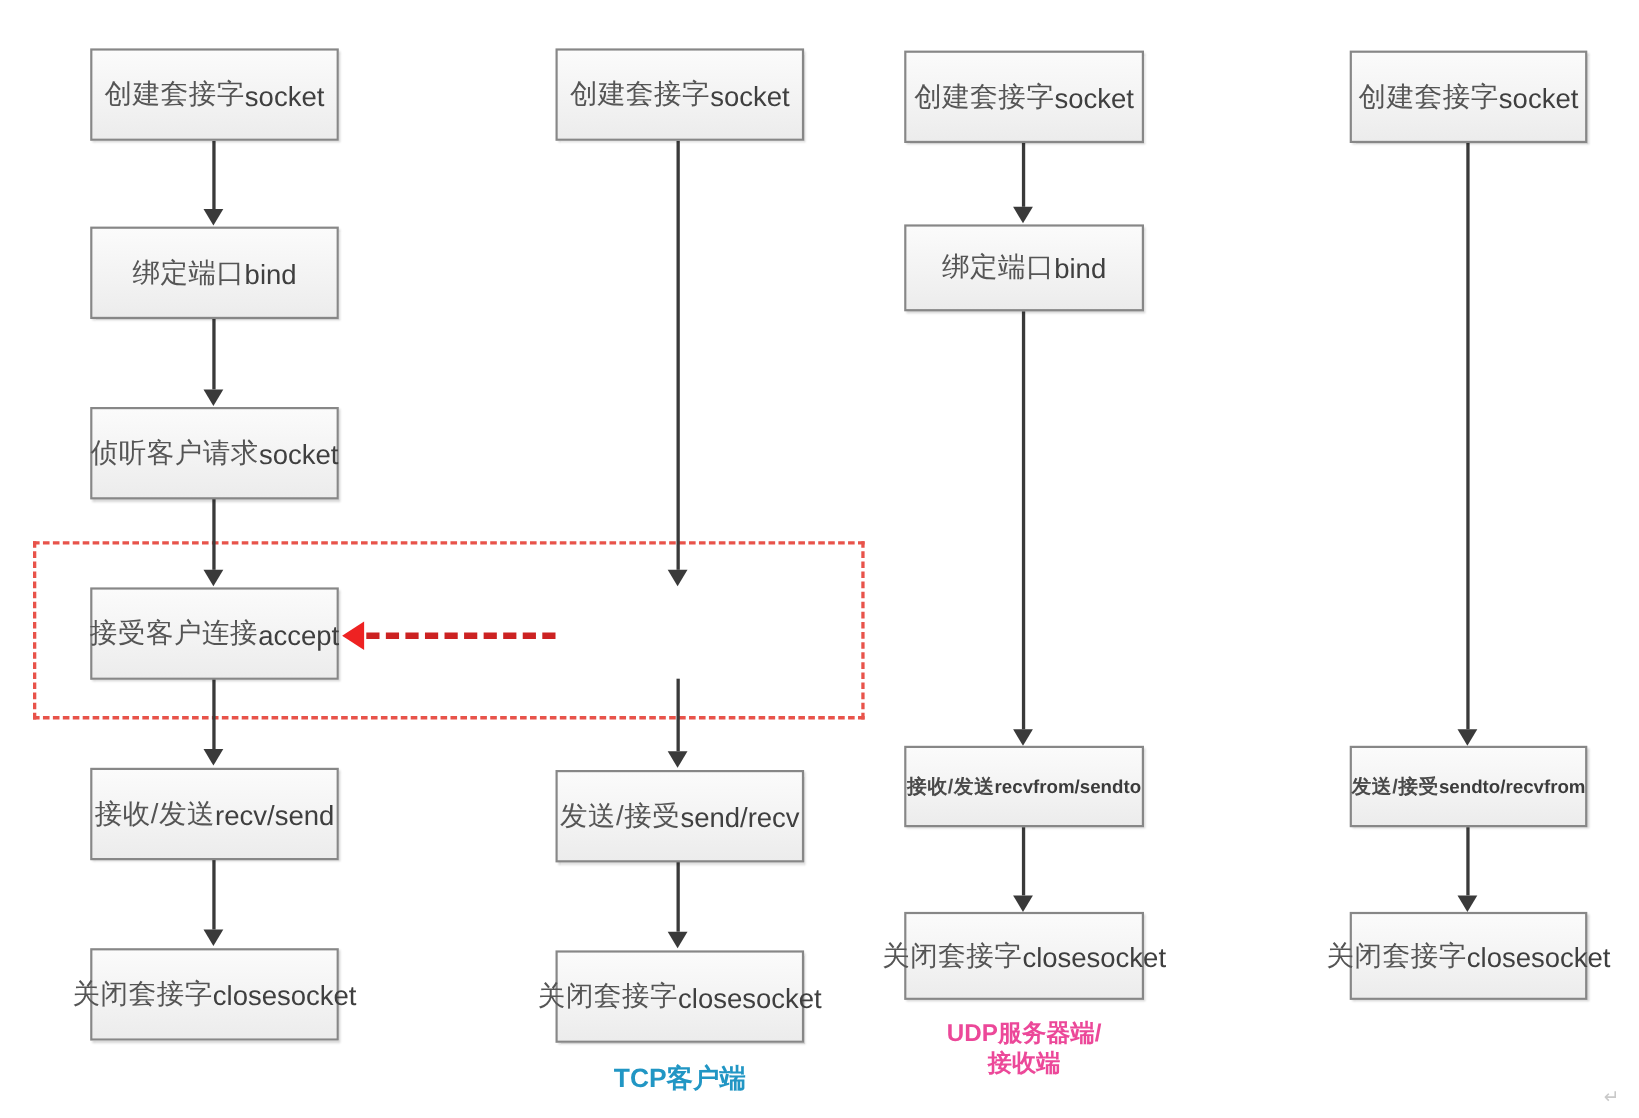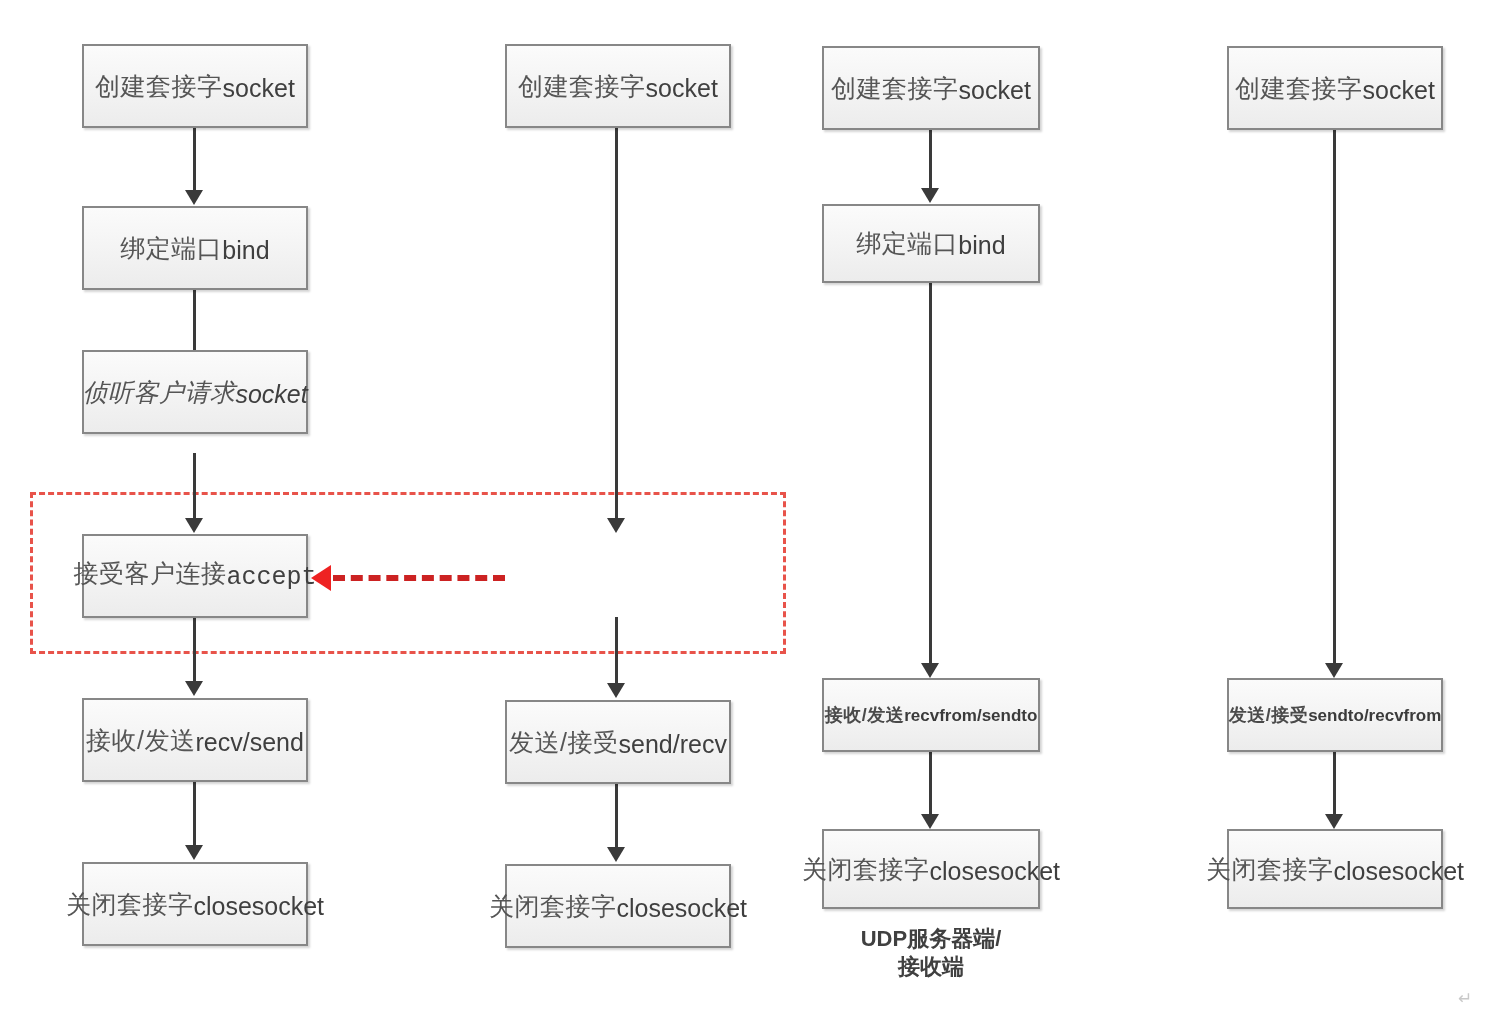--- a/index.html
+++ b/index.html
@@ -87,21 +87,21 @@
   .caption{
     position:absolute;
     text-align:center;
     font-weight:bold;
     font-size:24px;
     line-height:1.28;
     white-space:pre-line;
     z-index:4;
   }
   .caption.tcp{color:#2196c4;}
-  .caption.udp{color:#404040;font-size:22px;}
+  .caption.udp{color:#ec4899;font-size:22px;}
 
   
   .pilcrow{
     position:absolute;
     color:#c9c9c9;
     font-size:17px;
     z-index:2;
   }
 </style>
 </head>
@@ -127,25 +127,25 @@
   <div class="vhead" style="left:185px;top:845px;"></div>
 
   <div class="node" style="left:82px;top:44px;width:226px;height:84px;">
     <span class="cn">创建套接字</span>
     <span class="en">socket</span>
   </div>
   <div class="node" style="left:82px;top:206px;width:226px;height:84px;">
     <span class="cn">绑定端口</span>
     <span class="en">bind</span>
   </div>
-  <div class="node" style="left:82px;top:350px;width:226px;height:84px;font-style:italic;">
+  <div class="node" style="left:82px;top:370px;width:226px;height:84px;">
     <span class="cn">侦听客户请求</span>
     <span class="en">socket</span>
   </div>
-  <div class="node" style="left:82px;top:534px;width:226px;height:84px;font-family:Liberation Mono, monospace;">
+  <div class="node" style="left:82px;top:534px;width:226px;height:84px;">
     <span class="cn">接受客户连接</span>
     <span class="en">accept</span>
   </div>
   <div class="node" style="left:82px;top:698px;width:226px;height:84px;">
     <span class="cn">接收/发送</span>
     <span class="en">recv/send</span>
   </div>
   <div class="node" style="left:82px;top:862px;width:226px;height:84px;">
     <span class="cn">关闭套接字</span>
     <span class="en">closesocket</span>
@@ -165,20 +165,21 @@
     <span class="en">socket</span>
   </div>
   <div class="node" style="left:505px;top:700px;width:226px;height:84px;">
     <span class="cn">发送/接受</span>
     <span class="en">send/recv</span>
   </div>
   <div class="node" style="left:505px;top:864px;width:226px;height:84px;">
     <span class="cn">关闭套接字</span>
     <span class="en">closesocket</span>
   </div>
+  <div class="caption tcp" style="left:505px;top:966px;width:226px;">TCP客户端</div>
 
   <div class="redline" style="left:333px;top:575px;width:172px;"></div>
   <div class="redhead" style="left:311px;top:565px;"></div>
 
   <div class="vline" style="left:929px;top:130px;height:58px;"></div>
   <div class="vhead" style="left:921px;top:188px;"></div>
 
   <div class="vline" style="left:929px;top:283px;height:380px;"></div>
   <div class="vhead" style="left:921px;top:663px;"></div>
 

